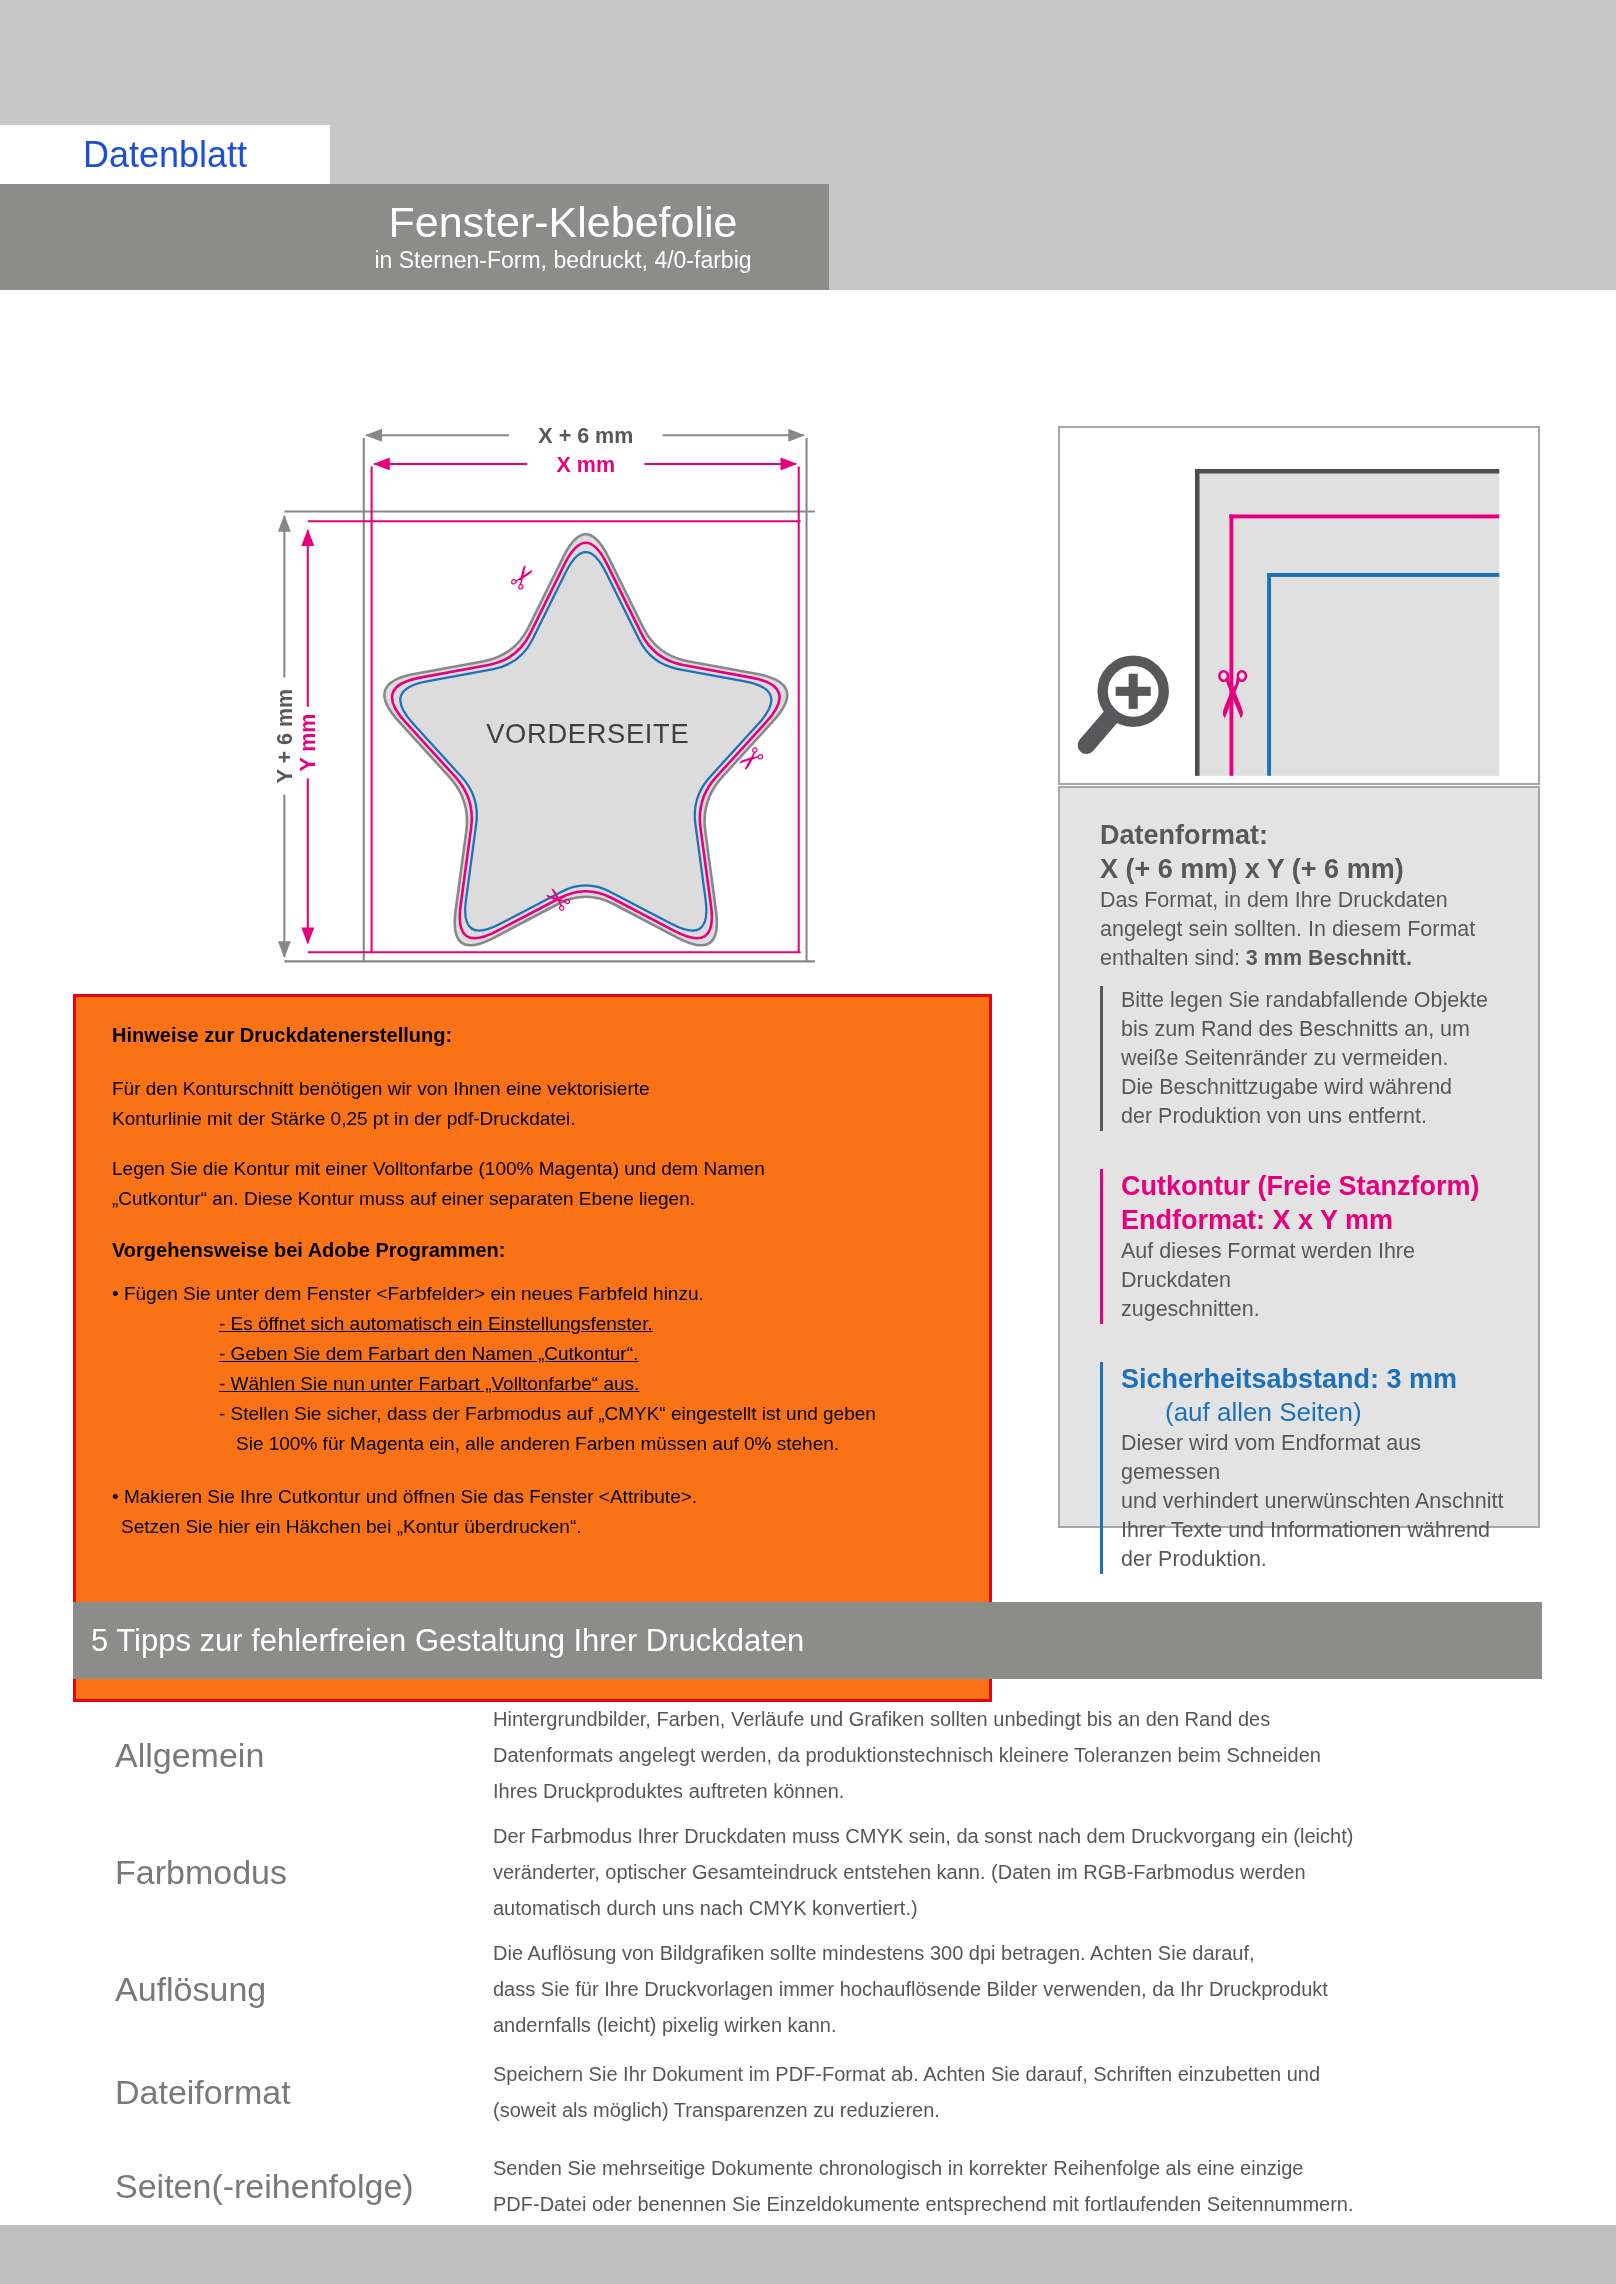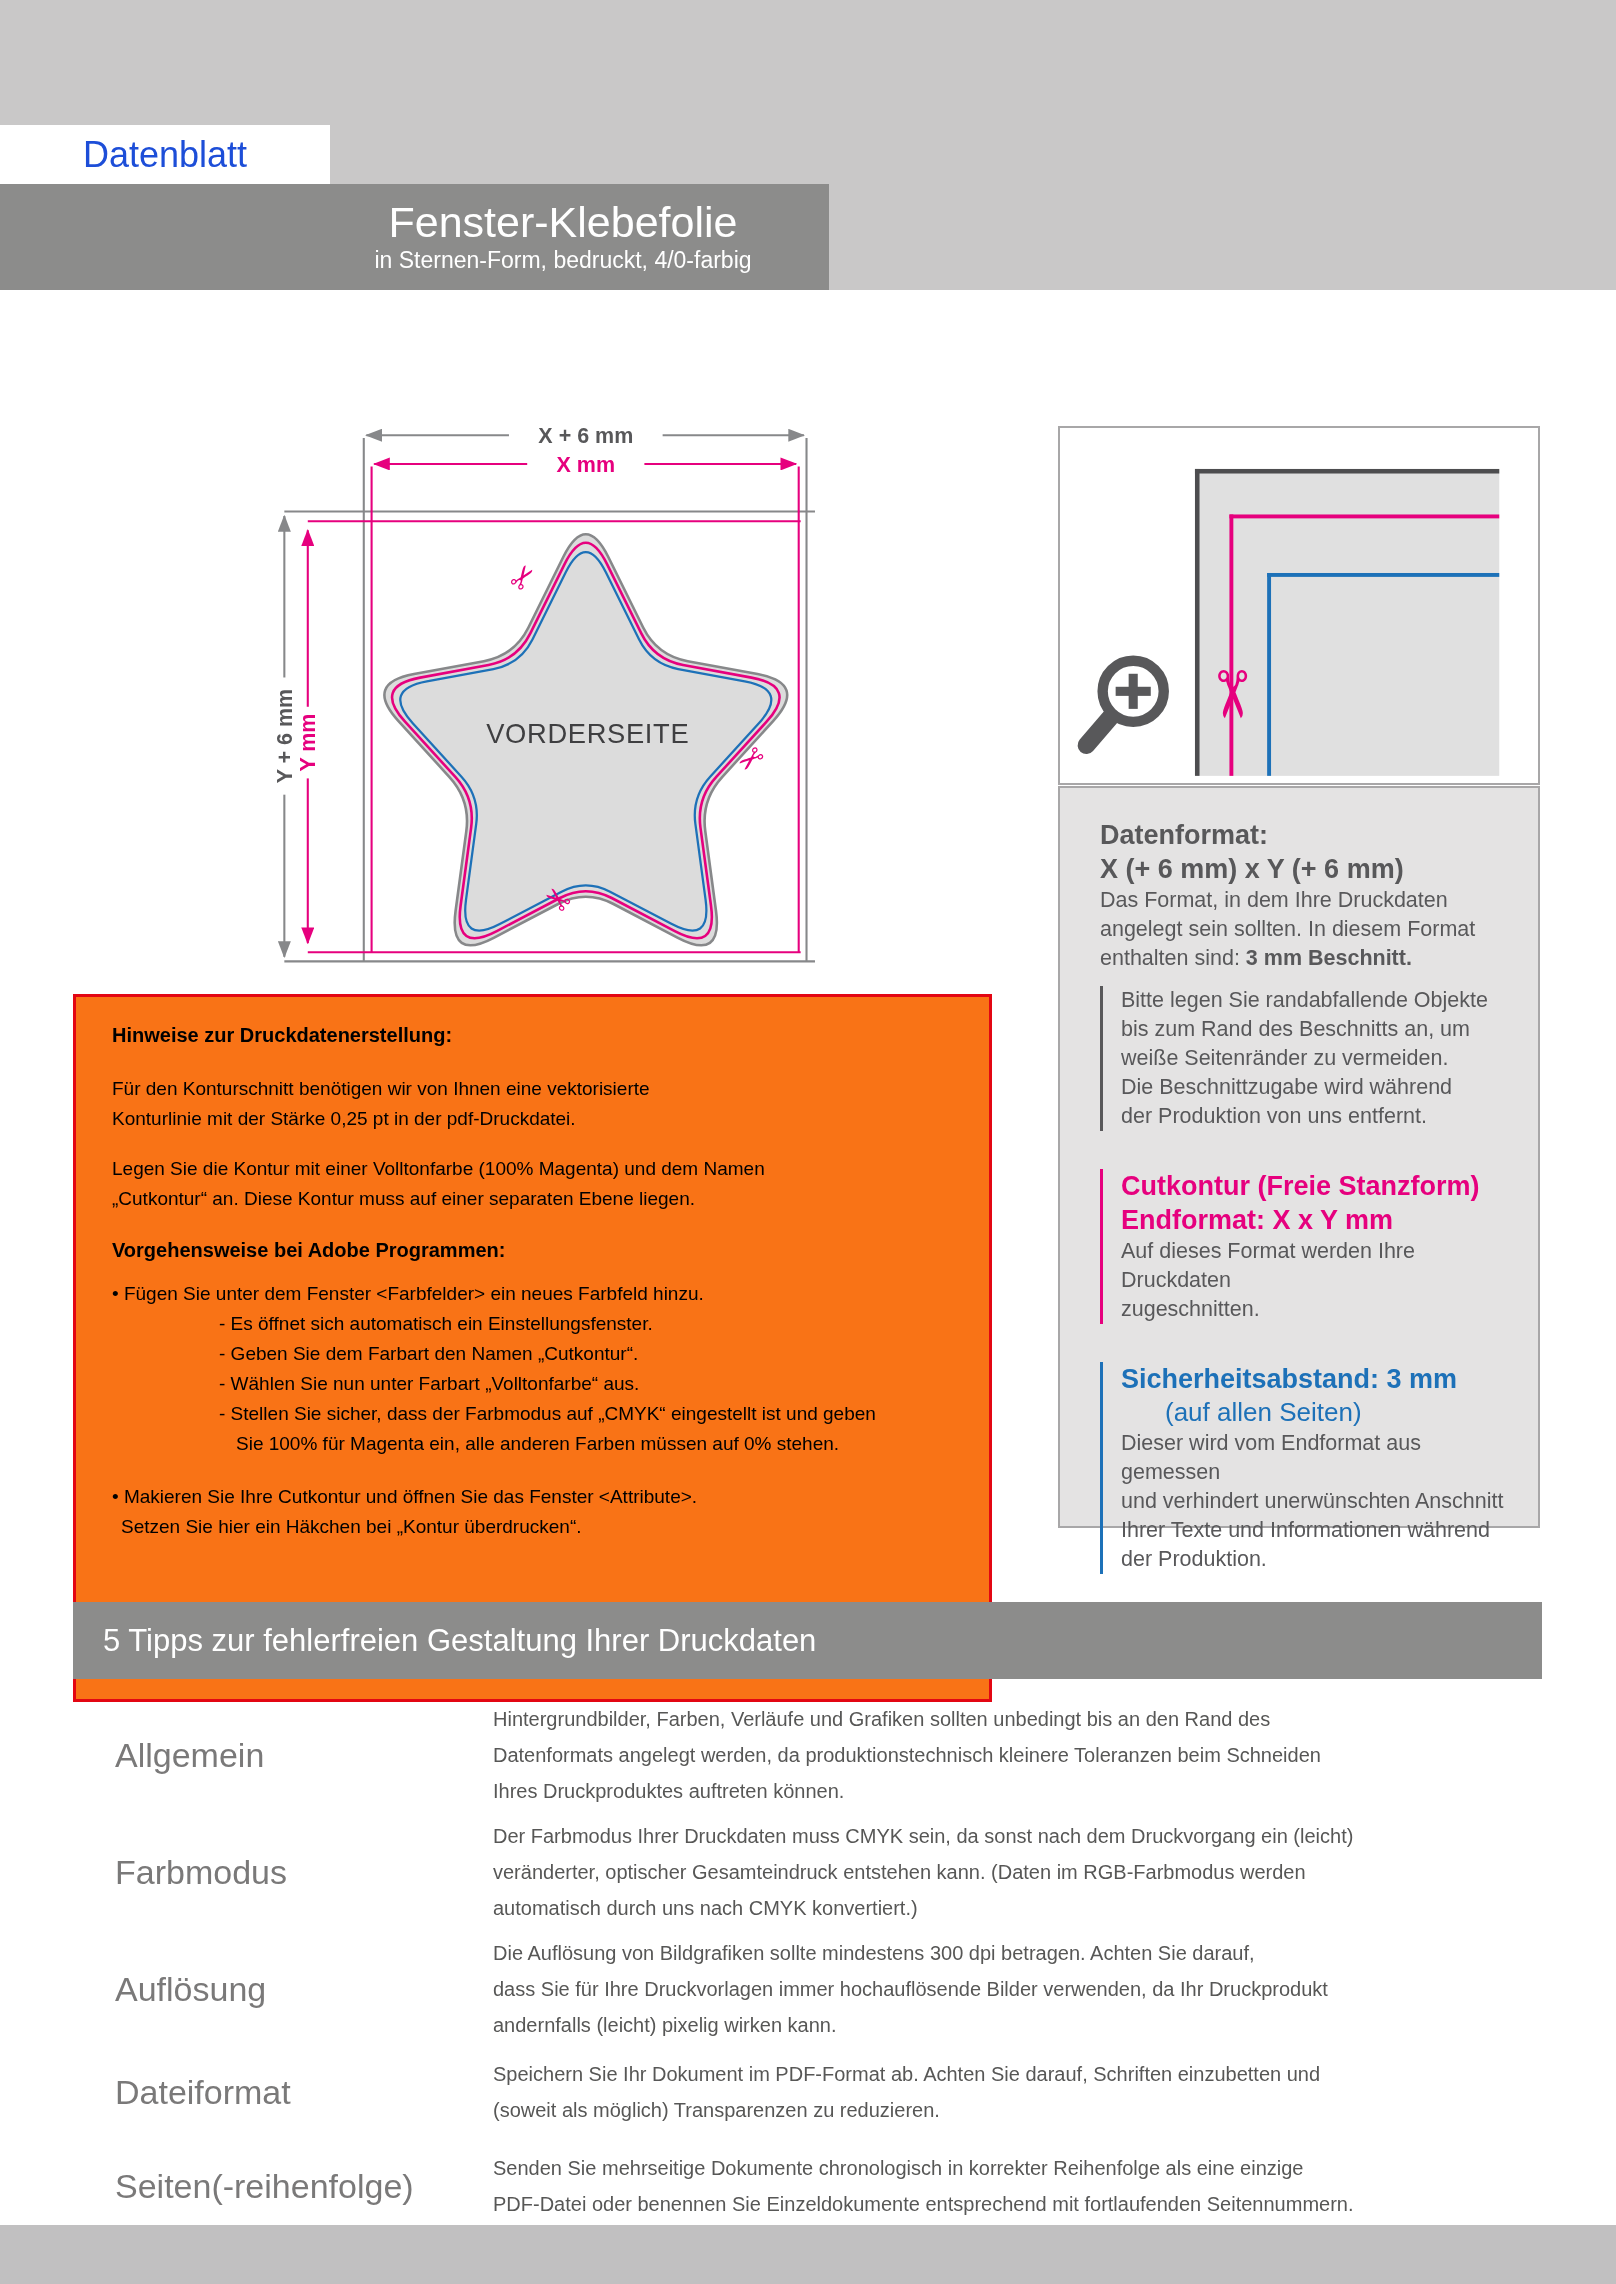--- a/index.html
+++ b/index.html
@@ -49,28 +49,28 @@
   .mag{color:var(--magenta);} .blue{color:var(--blue);}
   .ip-h2{font-size:27px;line-height:34px;font-weight:bold;}
   .ip-sub{font-size:26px;line-height:33px;margin-left:44px;}
 
   
   .notes-box{left:73px;top:994px;width:919px;height:708px;border:3.3px solid var(--red);background:#f97316;
     padding:25px 19.5px 0 36px;color:#000;}
   .note-title{font-size:20px;font-weight:bold;line-height:26px;}
   .note-p{font-size:19px;line-height:30px;}
   .note-sub{font-size:20px;font-weight:bold;line-height:26px;}
-  .ind{padding-left:107px;}
+  .ind{padding-left:107px;text-decoration:underline;}
   .hang2{padding-left:124px;text-indent:-17px;}
   .hangb{padding-left:9px;text-indent:-9px;}
   .mt40{margin-top:26px;} .mt30{margin-top:19.5px;} .mt25{margin-top:16.3px;} .mt35{margin-top:23px;}
 
   
   .tips-banner{left:73px;top:1602px;width:1469px;height:77px;background:var(--banner);display:flex;align-items:center;
-    padding-left:30px;color:#fff;font-size:31px;}
+    padding-left:18px;color:#fff;font-size:31px;}
   .tip-row{left:73px;width:1469px;display:flex;align-items:center;}
   .tip-label{width:420px;padding-left:42px;font-size:34px;color:#7a7979;flex-shrink:0;}
   .tip-text{font-size:20px;line-height:36px;color:var(--text);white-space:pre-line;}
 
   .footer-band{left:0;top:2225px;width:1616px;height:59px;background:var(--footer);}
 </style>
 </head>
 <body>
 
 <div class="abs top-band"></div>

